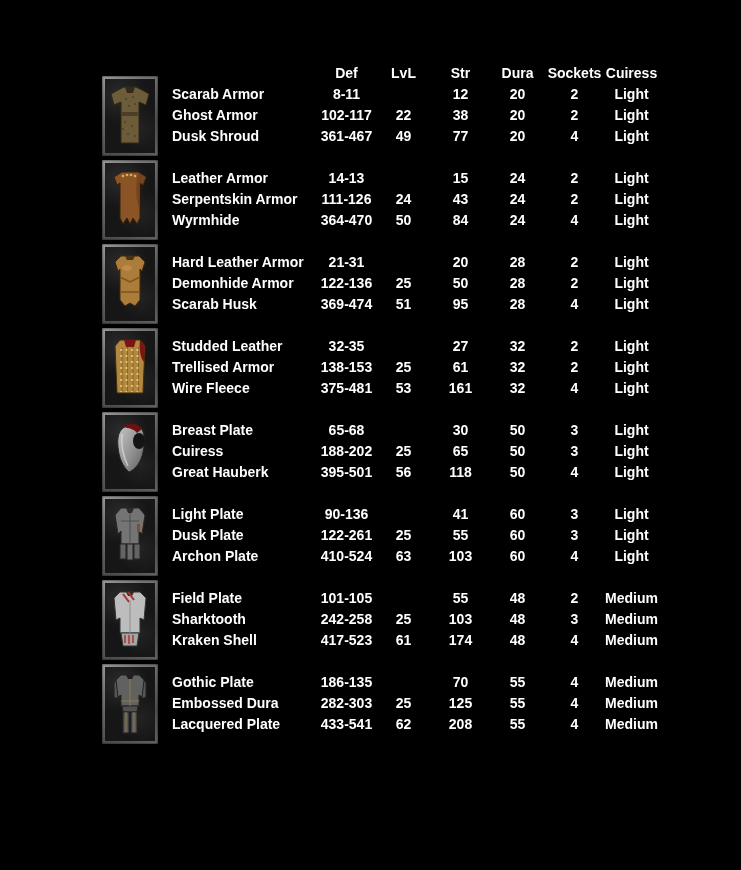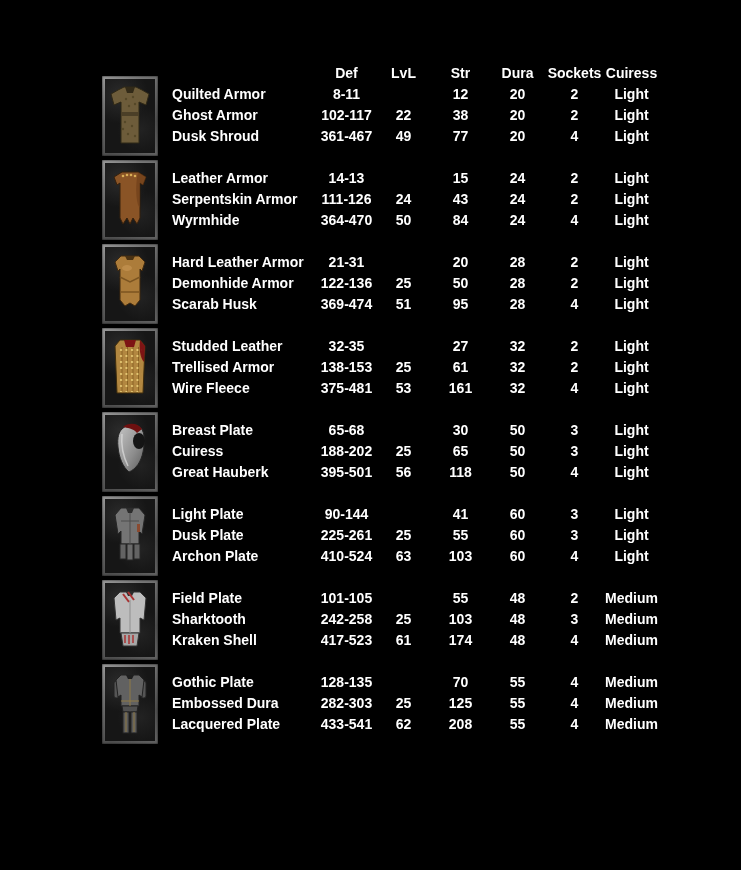--- a/index.html
+++ b/index.html
@@ -75,21 +75,21 @@
               <circle cx="24" cy="42" r="1.2"></circle>
             <circle cx="20" cy="50" r="1.2"></circle>
               <circle cx="27" cy="52" r="1.2"></circle>
               <circle cx="15" cy="45" r="1.2"></circle>
           </g>
         </svg>
       </div>
     </div>
     <div class="rows">
         <div class="data-row">
-          <div class="cell-name">Quilted Armor</div>
+          <div class="cell-name">Scarab Armor</div>
           <div class="cell-num">8-11</div>
           <div class="cell-num"></div>
           <div class="cell-num">12</div>
           <div class="cell-num">20</div>
           <div class="cell-num">2</div>
           <div class="cell-num">Light</div>
         </div>
         <div class="data-row">
           <div class="cell-name">Ghost Armor</div>
           <div class="cell-num">102-117</div>
@@ -316,30 +316,30 @@
           <rect x="26" y="40" width="6" height="15" fill="#636363" stroke="#262626"></rect>
           <path d="M22 9 L22 40" stroke="#4c4c4c"></path>
           <path d="M13 17 L31 17" stroke="#4c4c4c"></path>
           <rect x="29" y="20" width="3" height="8" fill="#8a4a30"></rect>
         </svg>
       </div>
     </div>
     <div class="rows">
         <div class="data-row">
           <div class="cell-name">Light Plate</div>
-          <div class="cell-num">90-144</div>
+          <div class="cell-num">90-136</div>
           <div class="cell-num"></div>
           <div class="cell-num">41</div>
           <div class="cell-num">60</div>
           <div class="cell-num">3</div>
           <div class="cell-num">Light</div>
         </div>
         <div class="data-row">
           <div class="cell-name">Dusk Plate</div>
-          <div class="cell-num">225-261</div>
+          <div class="cell-num">122-261</div>
           <div class="cell-num">25</div>
           <div class="cell-num">55</div>
           <div class="cell-num">60</div>
           <div class="cell-num">3</div>
           <div class="cell-num">Light</div>
         </div>
         <div class="data-row">
           <div class="cell-name">Archon Plate</div>
           <div class="cell-num">410-524</div>
           <div class="cell-num">63</div>
@@ -418,21 +418,21 @@
               <path d="M13 29 L31 29"></path>
               <path d="M18 40 L18 60"></path>
               <path d="M26 40 L26 60"></path>
           </g>
         </svg>
       </div>
     </div>
     <div class="rows">
         <div class="data-row">
           <div class="cell-name">Gothic Plate</div>
-          <div class="cell-num">128-135</div>
+          <div class="cell-num">186-135</div>
           <div class="cell-num"></div>
           <div class="cell-num">70</div>
           <div class="cell-num">55</div>
           <div class="cell-num">4</div>
           <div class="cell-num">Medium</div>
         </div>
         <div class="data-row">
           <div class="cell-name">Embossed Dura</div>
           <div class="cell-num">282-303</div>
           <div class="cell-num">25</div>

